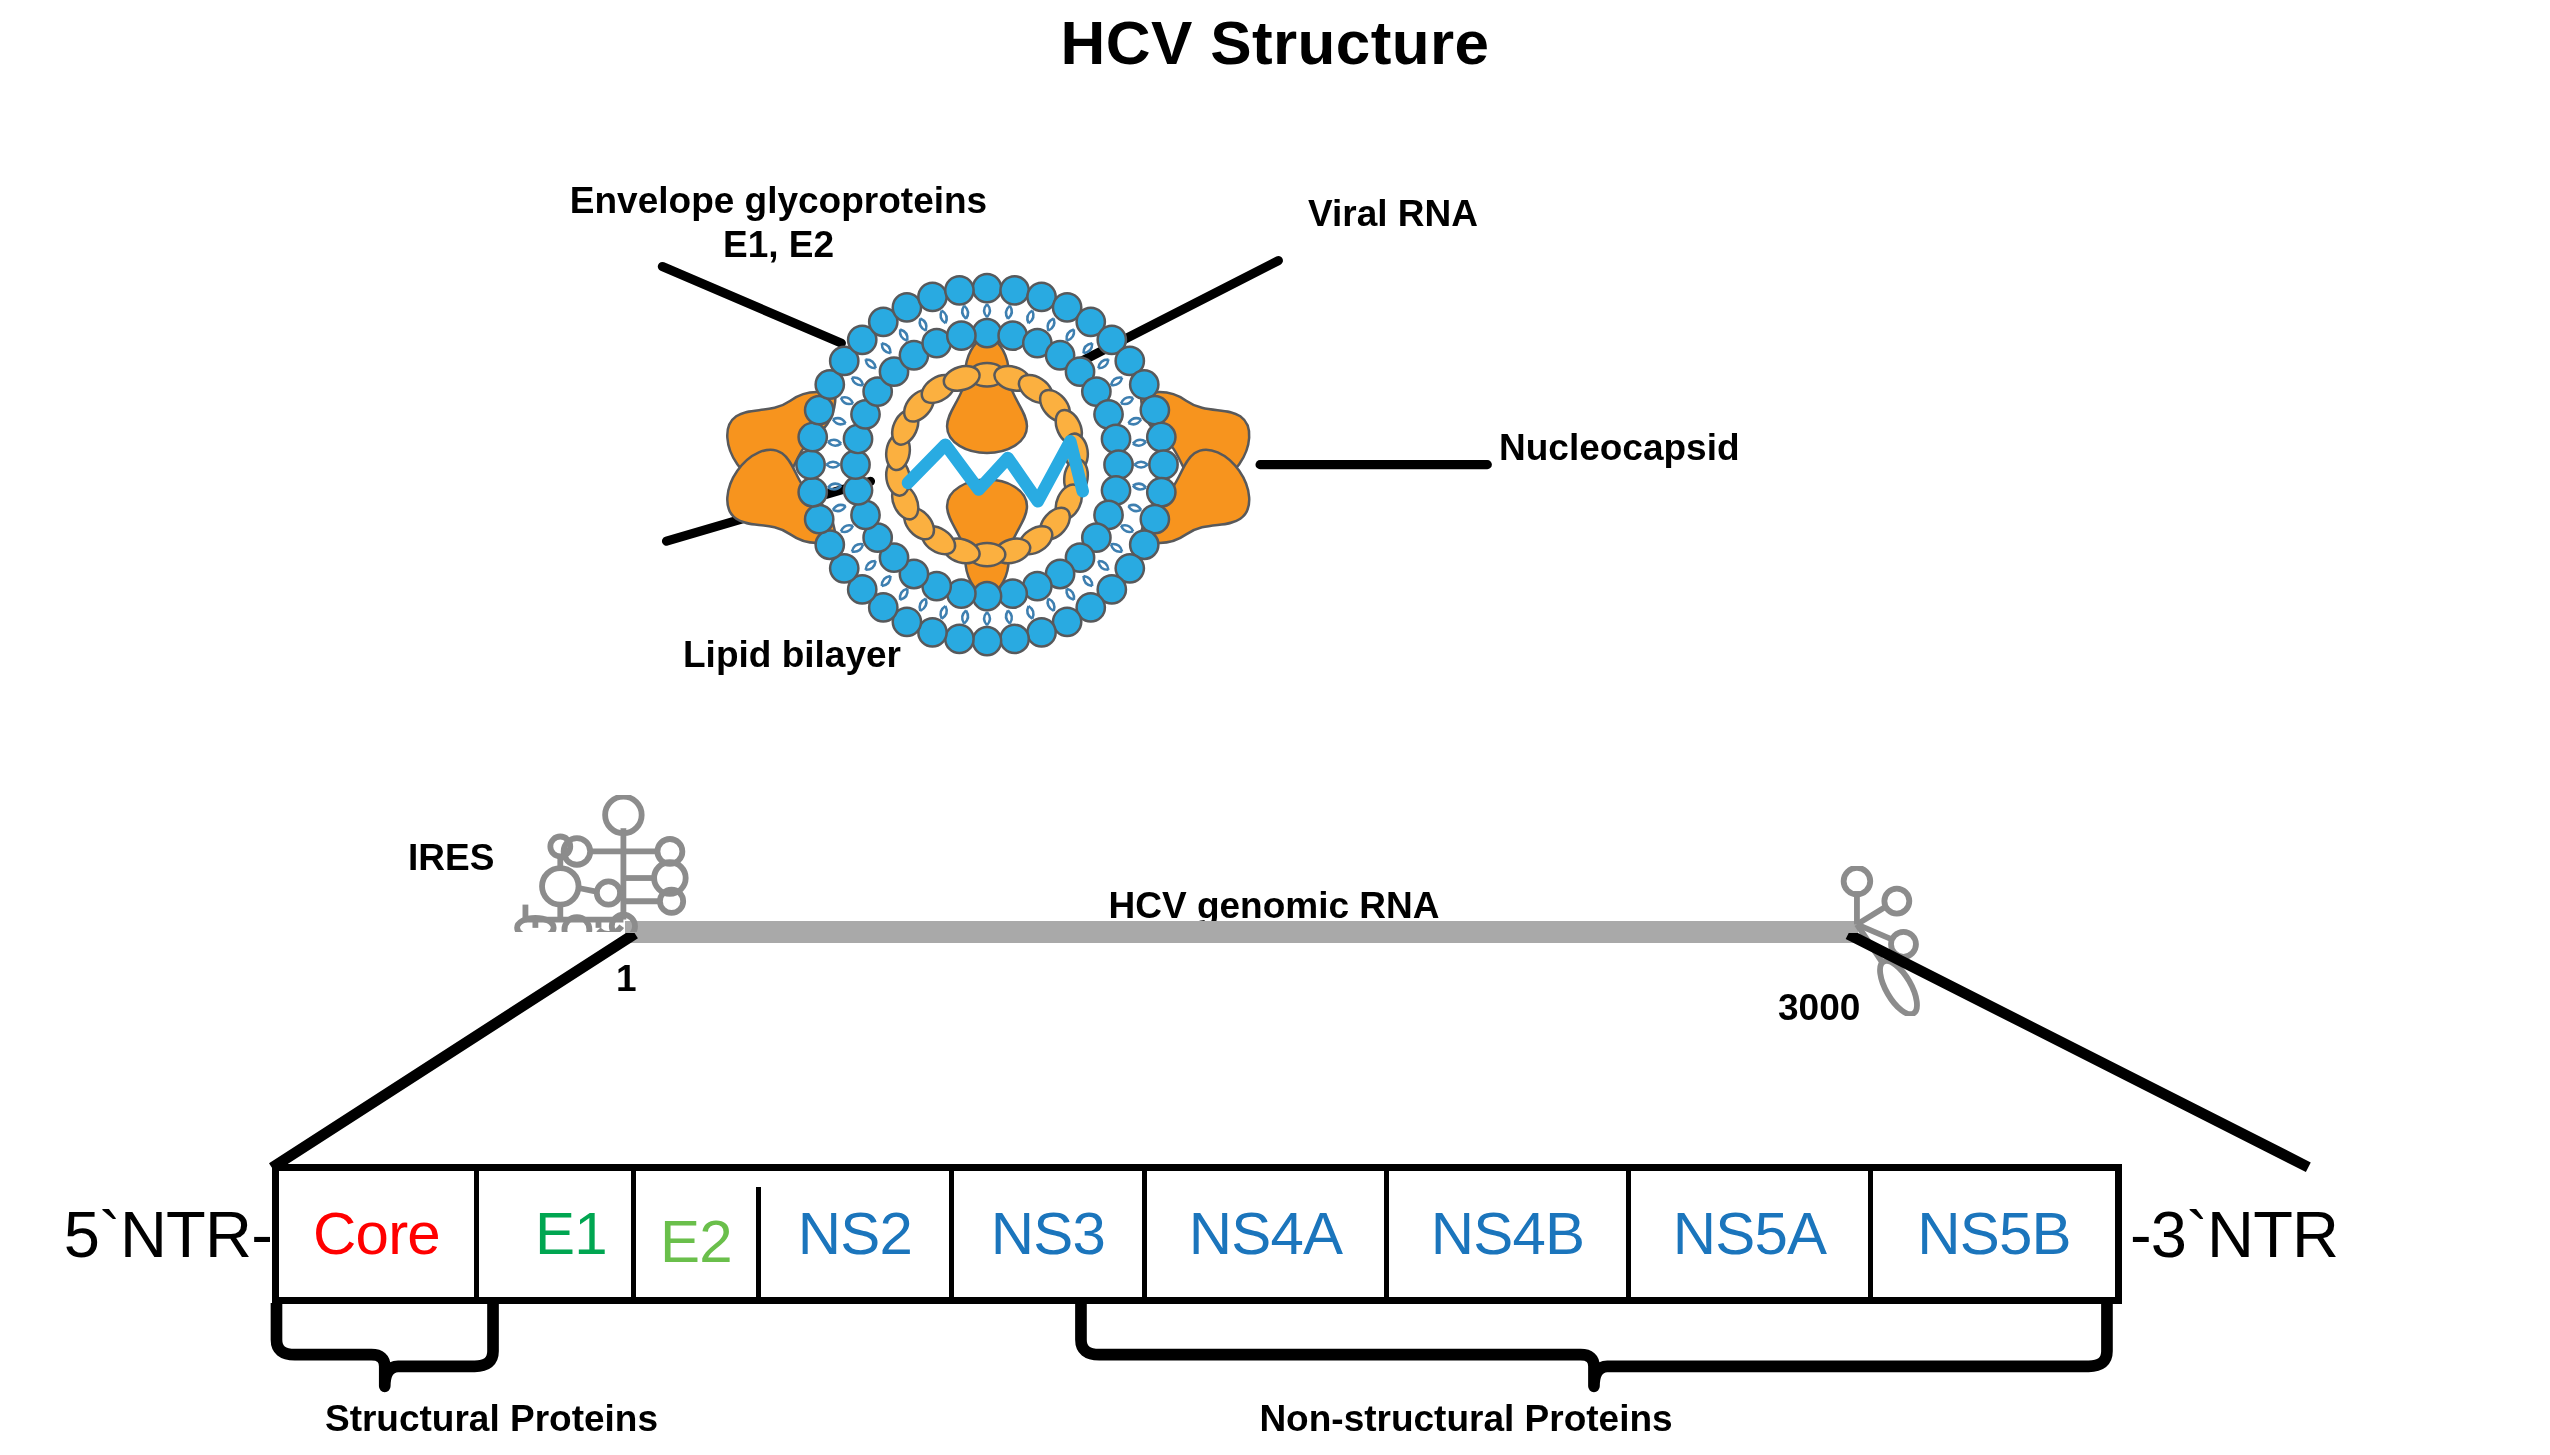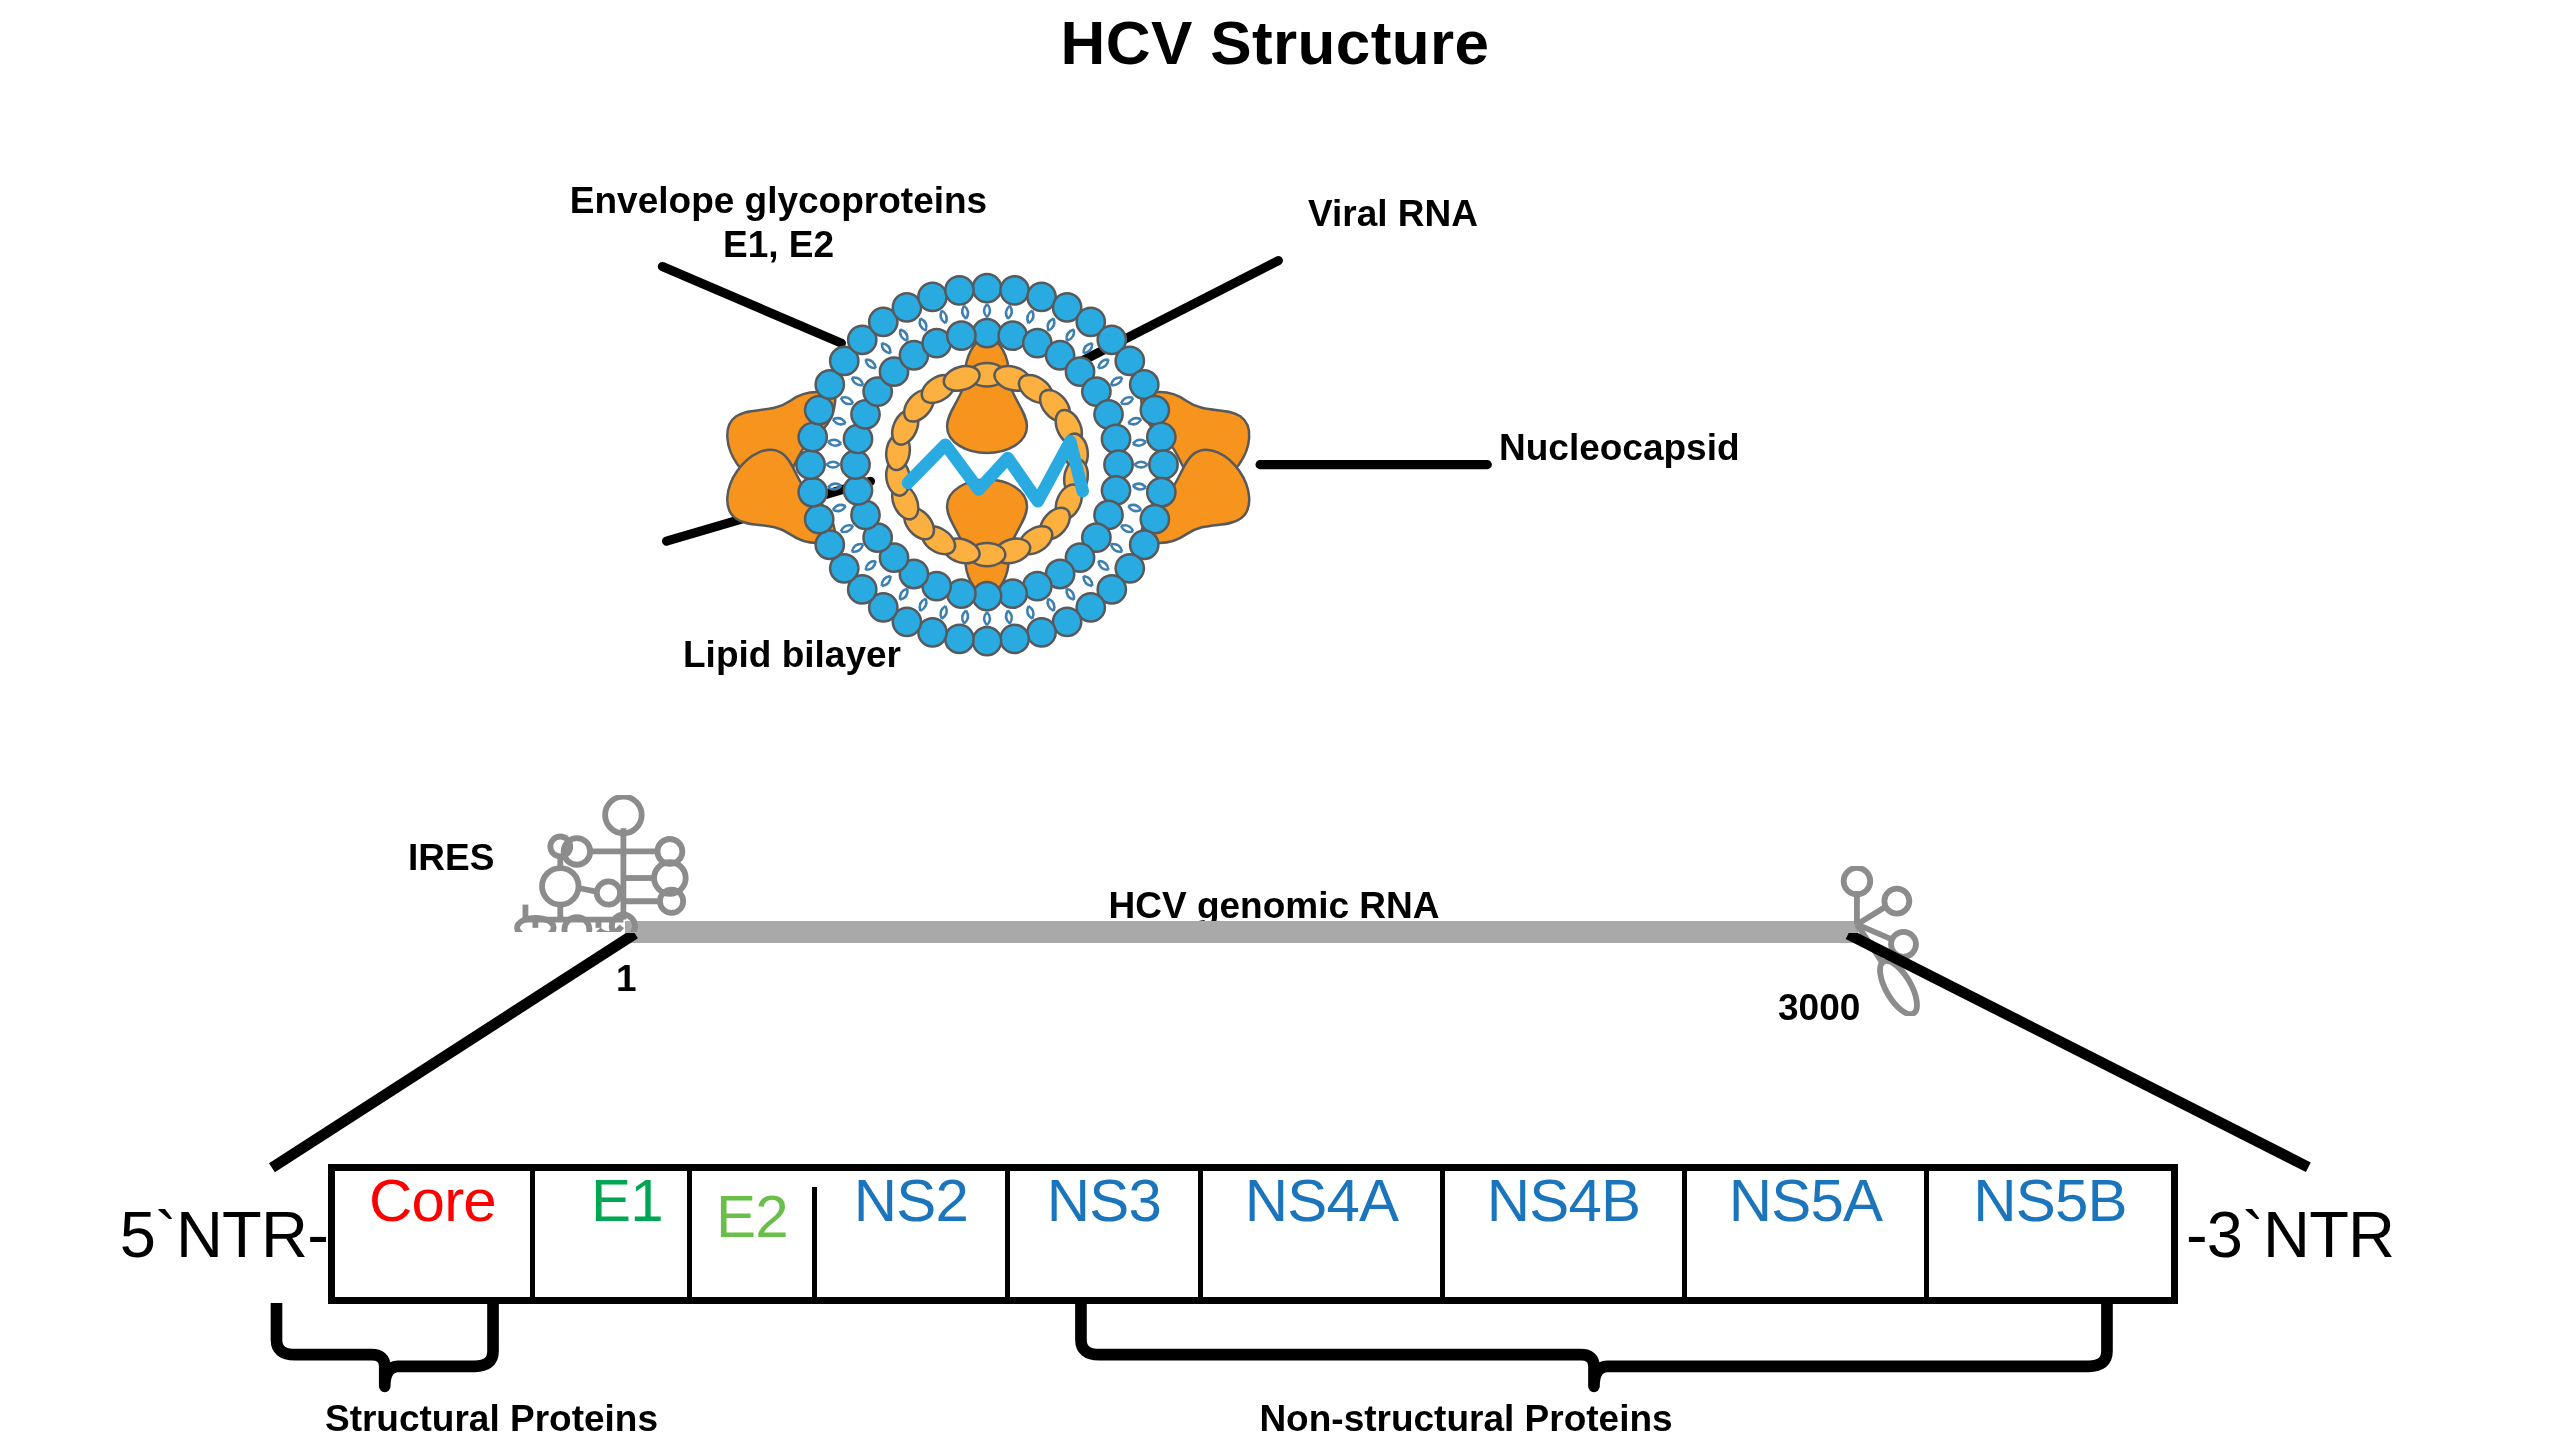--- a/index.html
+++ b/index.html
@@ -19,24 +19,24 @@
   #lbl-ires{left:408px;top:837px;font-size:37px;font-weight:bold;}
   #lbl-genomic{left:1024px;top:845px;width:500px;text-align:center;font-size:37px;font-weight:bold;margin-top:40px;}
   #lbl-pos1{left:616px;top:958px;font-size:37px;font-weight:bold;}
   #lbl-pos3000{left:1778px;top:987px;font-size:37px;font-weight:bold;}
 
   
   #rnabar{left:625px;top:921px;width:1233px;height:21.7px;background:#a9a9a9;}
 
   
   #poly-row{left:0px;top:1159px;width:2550px;height:150px;display:flex;align-items:center;}
-  #ntr5{width:328px;text-align:right;font-size:65px;padding-right:0px;letter-spacing:-0.8px;}
+  #ntr5{width:272px;text-align:right;font-size:65px;padding-right:0px;letter-spacing:-0.8px;}
   #ntr3{flex:0 0 auto;font-size:65px;padding-left:8px;letter-spacing:-0.8px;}
   #poly-box{flex:0 0 auto;height:140px;border:7.5px solid #000;box-sizing:border-box;display:flex;background:#fff;}
-  .gene{border-right:5.8px solid #000;box-sizing:border-box;display:flex;align-items:flex-start;justify-content:center;
+  .gene{border-right:5.8px solid #000;box-sizing:border-box;display:flex;align-items:center;justify-content:center;
         font-size:60px;line-height:1;letter-spacing:-0.8px;}
   .gene:last-child{border-right:none;}
 
   
   .brace-lbl{font-size:37px;font-weight:bold;text-align:center;}
   #brace-struct-lbl{left:200px;top:1398px;width:583px;}
   #brace-nonstruct-lbl{left:1066px;top:1398px;width:800px;}
 </style>
 </head>
 <body>

